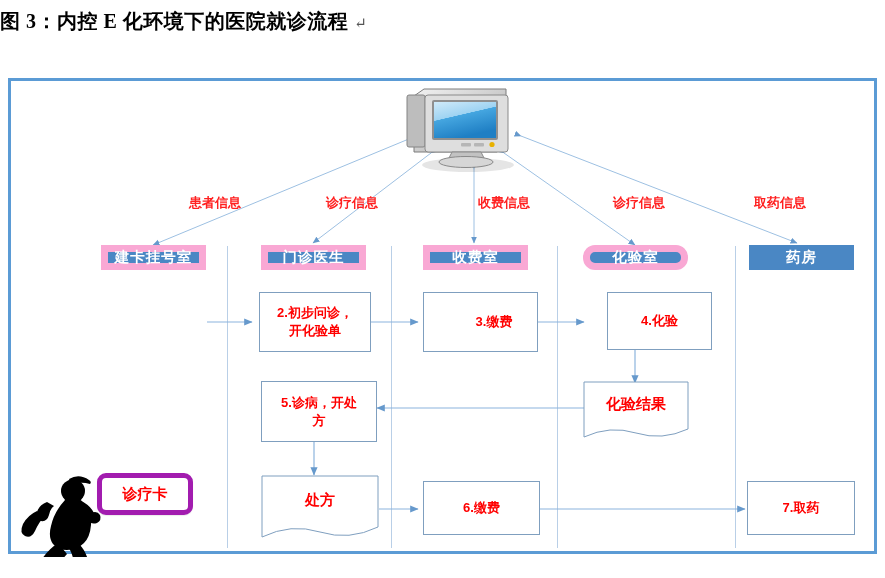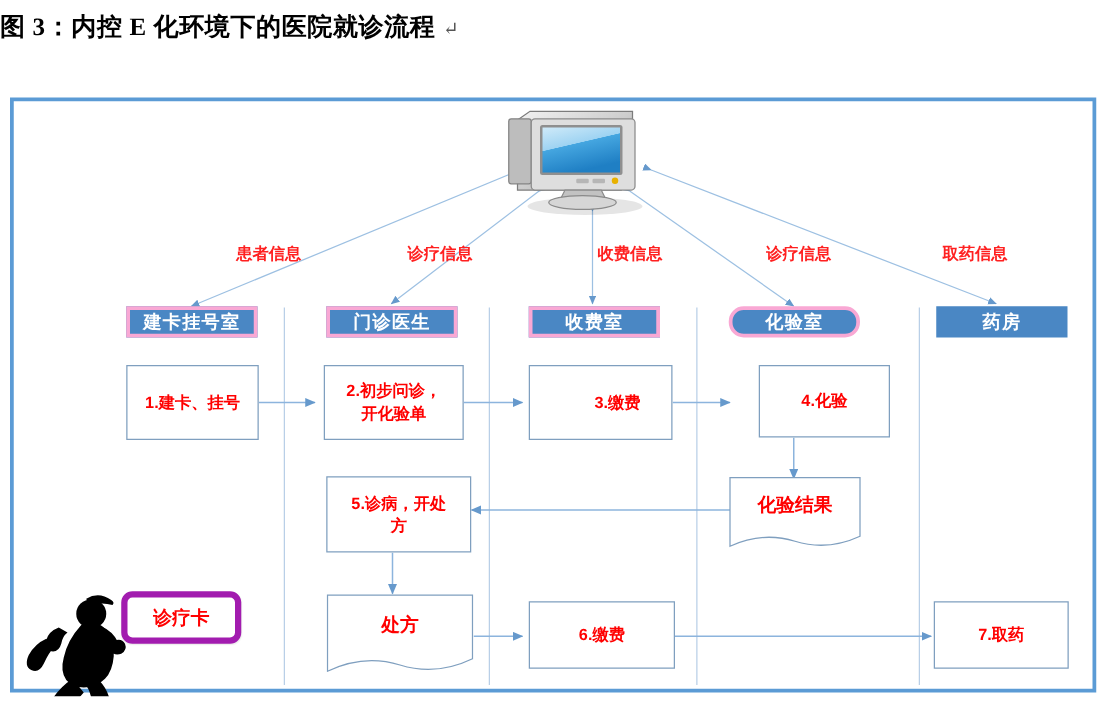--- a/index.html
+++ b/index.html
@@ -43,21 +43,21 @@
     background: #ffffff;
   }
   .lane-sep {
     position: absolute;
     width: 1px;
     background: #b9cfe7;
   }
   .lane-header {
     position: absolute;
     background: #4a87c4;
-    border: 3px solid #f9a8d4;
+    border: 7px solid #f9a8d4;
     box-sizing: border-box;
     color: #ffffff;
     font-size: 14.5px;
     font-weight: bold;
     letter-spacing: 1px;
     display: flex;
     align-items: center;
     justify-content: center;
     height: 25px;
     font-family: "Liberation Sans", "DejaVu Sans", sans-serif;
@@ -228,23 +228,20 @@
   <div class="lane-header noborder" style="left:738px; top:164px; width:105px;">
       <span>药房</span>
     </div>
 
   <div class="info-label" style="left:178px; top:113px;">患者信息</div>
   <div class="info-label" style="left:315px; top:113px;">诊疗信息</div>
   <div class="info-label" style="left:467px; top:113px;">收费信息</div>
   <div class="info-label" style="left:602px; top:113px;">诊疗信息</div>
   <div class="info-label" style="left:743px; top:113px;">取药信息</div>
 
-  <div class="proc-box" style="left:90px; top:211px; width:106px; height:60px;">
-      <span>1.建卡、挂号</span>
-    </div>
   <div class="proc-box" style="left:248px; top:211px; width:112px; height:60px; white-space:pre-line;"><span>2.初步问诊，
 开化验单</span></div>
   <div class="proc-box" style="left:412px; top:211px; width:115px; height:60px;padding-left:31px;">
       <span>3.缴费</span>
     </div>
   <div class="proc-box" style="left:596px; top:211px; width:105px; height:58px;">
       <span>4.化验</span>
     </div>
   <div class="proc-box" style="left:250px; top:300px; width:116px; height:61px; white-space:pre-line;"><span>5.诊病，开处
 方</span></div>

